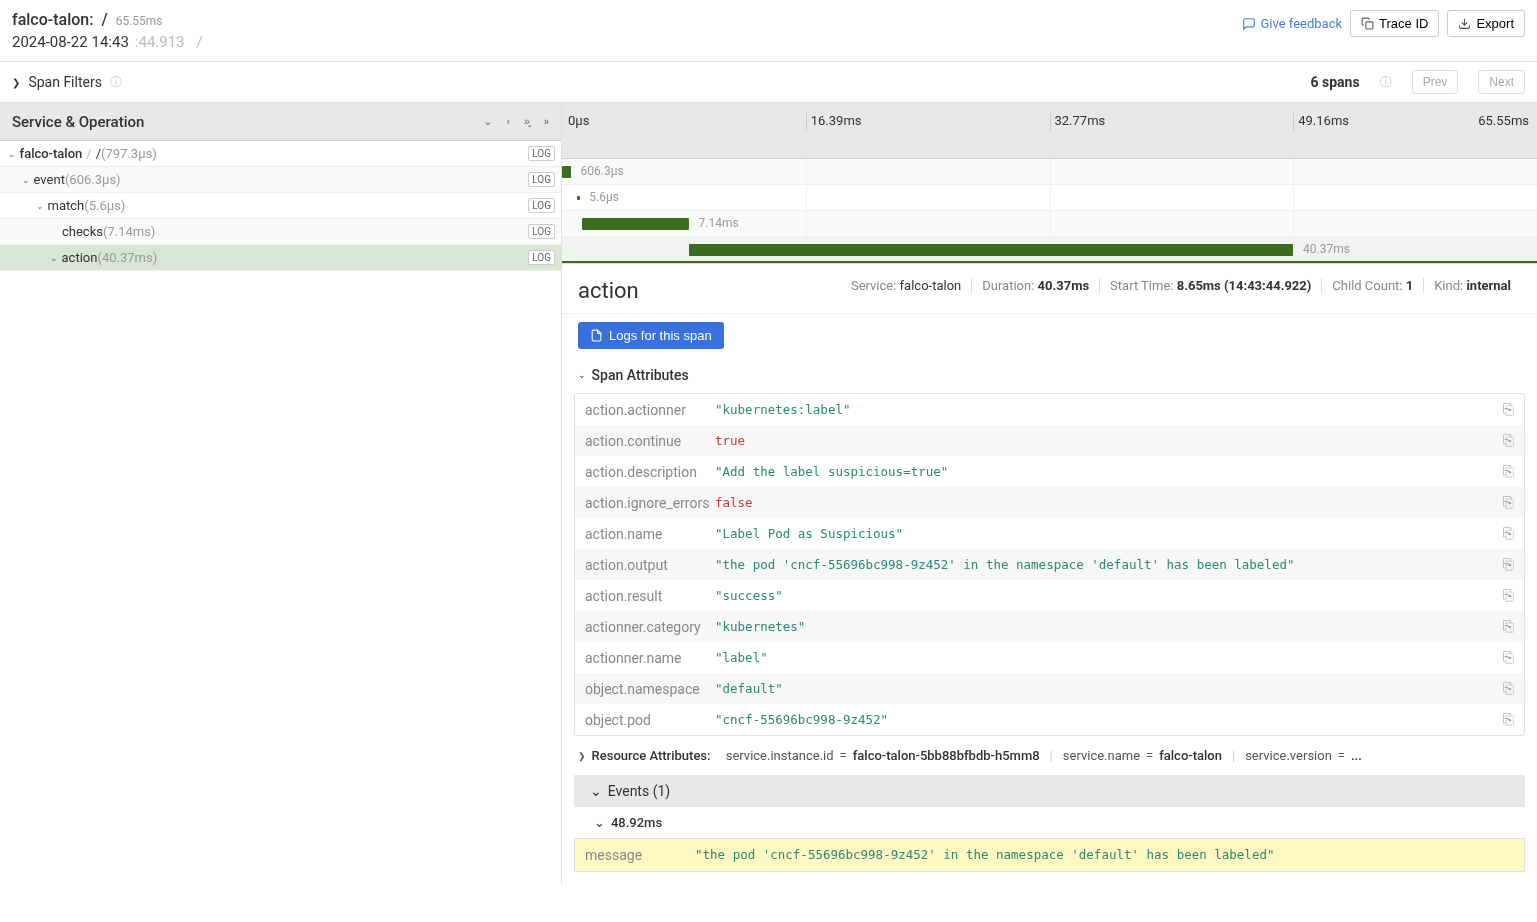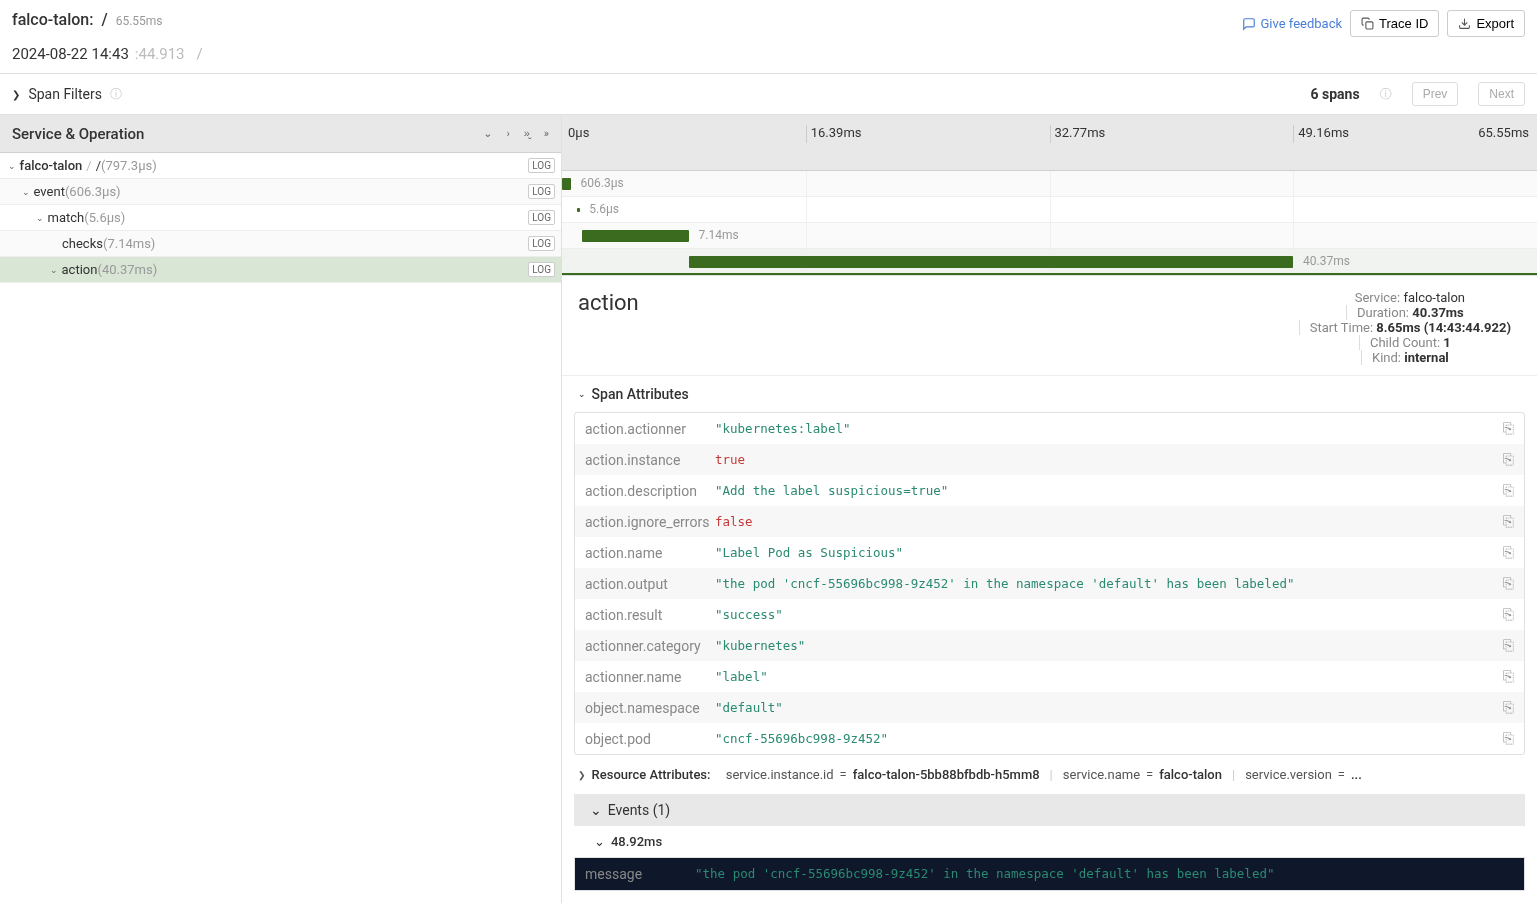--- a/index.html
+++ b/index.html
@@ -1,18 +1,18 @@
 <!DOCTYPE html>
 <html><head>
 <meta charset="utf-8">
 <style>
 * { box-sizing: border-box; margin: 0; padding: 0; }
 body { font-family: -apple-system, BlinkMacSystemFont, "Segoe UI", Roboto, sans-serif; font-size: 13px; color: #333; background: #fff; }
 .header { display: flex; justify-content: space-between; align-items: flex-start; padding: 10px 12px; border-bottom: 1px solid #e0e0e0; }
-.header-left { display: flex; flex-direction: column; gap: 16px; }
+.header-left { display: flex; flex-direction: column; gap: 4px; }
 .title-row { display: flex; align-items: baseline; gap: 8px; font-size: 16px; }
 .title-service { font-weight: 500; }
 .title-op { font-weight: 500; }
 .title-dur { color: #999; font-size: 12px; }
 .ts-row { display: flex; align-items: baseline; gap: 6px; font-size: 15px; color: #333; }
 .ts-sub { color: #bbb; }
 .ts-slash2 { color: #bbb; margin-left: 6px; }
 .header-right { display: flex; align-items: center; gap: 8px; }
 .link-feedback { color: #4a7fd6; display: flex; align-items: center; gap: 4px; font-size: 13px; cursor: pointer; }
 .btn-outline { border: 1px solid #ccc; background: #fff; padding: 5px 10px; border-radius: 3px; font-size: 13px; display: flex; align-items: center; gap: 5px; cursor: pointer; }
@@ -47,21 +47,21 @@
 .tl-row { height: 26px; border-bottom: 1px solid #eee; position: relative; }
 .tl-row.odd { background: #fafafa; }
 .tl-row.sel-row { background: #f0f3ef; border-bottom: 2px solid #3a6b1f; }
 .tl-row .grid { position: absolute; top: 0; bottom: 0; border-left: 1px solid #f0f0f0; }
 .bar { position: absolute; height: 12px; top: 7px; background: #3a6b1f; border-radius: 1px; }
 .bar-thin { height: 4px; top: 11px; background: #3a6b1f; }
 .bar-label { position: absolute; top: 5px; font-size: 12px; color: #999; }
 .detail-panel { border-top: 1px solid #ddd; }
 .detail-header { padding: 14px 16px 10px; display: flex; justify-content: space-between; align-items: flex-start; border-bottom: 1px solid #eee; flex-wrap: wrap; }
 .detail-title { font-size: 22px; font-weight: 400; }
-.detail-meta { display: flex; flex-wrap: wrap; gap: 0; justify-content: flex-end; align-items: center; font-size: 13px; flex-direction: column; }
+.detail-meta { display: flex; flex-wrap: wrap; gap: 0; justify-content: flex-end; align-items: center; font-size: 13px; }
 .meta-item { padding: 0 10px; border-left: 1px solid #ddd; }
 .meta-item:first-child { border-left: none; }
 .meta-label { color: #888; }
 .meta-val { color: #333; }
 .detail-meta-row2 { width: 100%; display: flex; justify-content: flex-end; margin-top: 4px; }
 .logs-btn-row { padding: 8px 16px; }
 .logs-btn { background: #3871dc; color: #fff; border: none; padding: 6px 12px; border-radius: 3px; font-size: 13px; display: inline-flex; align-items: center; gap: 6px; cursor: pointer; }
 .section-hdr { padding: 10px 16px; font-size: 14px; font-weight: 500; display: flex; align-items: center; gap: 6px; }
 .section-hdr .chev { font-size: 9px; }
 .attr-table { margin: 0 12px; border: 1px solid #e0e0e0; border-radius: 3px; overflow: hidden; }
@@ -71,21 +71,21 @@
 .attr-val { flex: 1; font-family: "Menlo", "Consolas", monospace; font-size: 12.5px; }
 .attr-val.str { color: #2a8a72; }
 .attr-val.bool { color: #c73a3a; }
 .copy-icon { color: #999; cursor: pointer; font-size: 14px; }
 .res-attr { padding: 12px 16px; font-size: 13px; color: #555; display: flex; align-items: center; gap: 6px; flex-wrap: wrap; }
 .res-attr .chev { font-size: 9px; }
 .res-attr b { font-weight: 500; color: #333; }
 .res-sep { color: #ccc; margin: 0 4px; }
 .events-hdr { background: #e8e8e8; padding: 8px 16px; font-size: 14px; display: flex; align-items: center; gap: 6px; margin: 0 12px; }
 .event-sub { padding: 8px 20px; font-size: 13px; font-weight: 500; display: flex; align-items: center; gap: 6px; margin: 0 12px; }
-.event-msg-row { margin: 0 12px 12px; border: 1px solid #e0e0e0; padding: 8px 10px; display: flex; font-size: 13px; background: #0f172a; }
+.event-msg-row { margin: 0 12px 12px; border: 1px solid #e0e0e0; padding: 8px 10px; display: flex; font-size: 13px; background: #fef9c3; }
 .event-msg-row .attr-key { width: 110px; }
 svg { display: inline-block; vertical-align: middle; }
 </style>
 </head>
 <body>
 
 <div class="header">
   <div class="header-left">
     <div class="title-row">
       <span class="title-service">falco-talon:</span>
@@ -232,32 +232,41 @@
       <div class="detail-header">
         <div class="detail-title">action</div>
         <div class="detail-meta">
           <span class="meta-item"><span class="meta-label">Service:</span> <span class="meta-val">falco-talon</span></span>
           <span class="meta-item"><span class="meta-label">Duration:</span> <b class="meta-val">40.37ms</b></span>
           <span class="meta-item"><span class="meta-label">Start Time:</span> <b class="meta-val">8.65ms (14:43:44.922)</b></span>
           <span class="meta-item"><span class="meta-label">Child Count:</span> <b class="meta-val">1</b></span>
           <span class="meta-item"><span class="meta-label">Kind:</span> <b class="meta-val">internal</b></span>
         </div>
       </div>
+      <div class="logs-btn-row">
+        <button class="logs-btn">
+          <svg width="13" height="13" viewBox="0 0 24 24" fill="none" stroke="#fff" stroke-width="2">
+              <path d="M14 2H6a2 2 0 0 0-2 2v16a2 2 0 0 0 2 2h12a2 2 0 0 0 2-2V8z"></path>
+              <polyline points="14 2 14 8 20 8"></polyline>
+            </svg>
+          <span>Logs for this span</span>
+        </button>
+      </div>
       <div class="section-hdr">
         <span class="chev">⌄</span>
         <span>Span Attributes</span>
       </div>
       <div class="attr-table" id="attr-table">
           <div class="attr-row">
             <span class="attr-key">action.actionner</span>
             <span class="attr-val str">"kubernetes:label"</span>
             <span class="copy-icon">⎘</span>
           </div>
           <div class="attr-row">
-            <span class="attr-key">action.instance</span>
+            <span class="attr-key">action.continue</span>
             <span class="attr-val bool">true</span>
             <span class="copy-icon">⎘</span>
           </div>
           <div class="attr-row">
             <span class="attr-key">action.description</span>
             <span class="attr-val str">"Add the label suspicious=true"</span>
             <span class="copy-icon">⎘</span>
           </div>
           <div class="attr-row">
             <span class="attr-key">action.ignore_errors</span>

